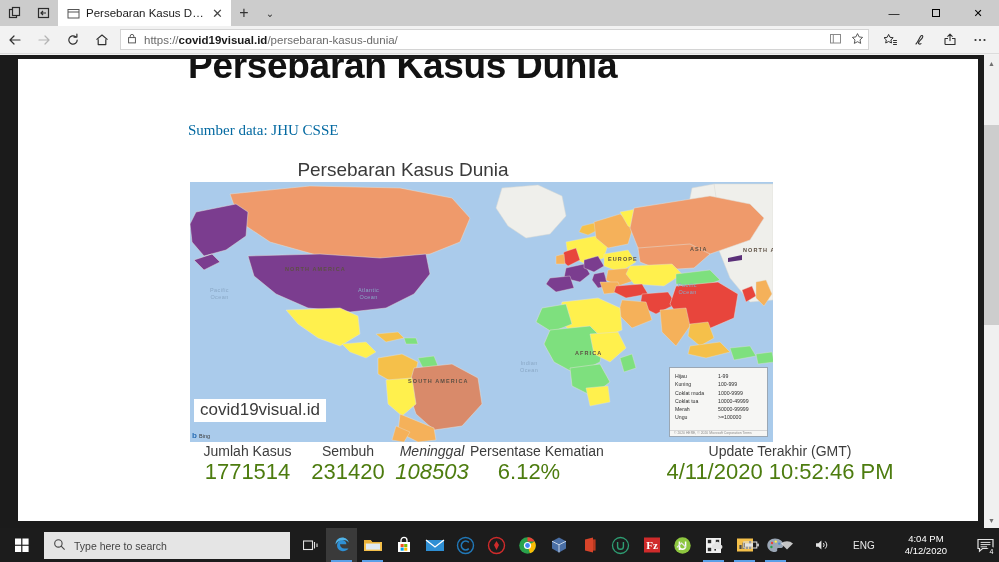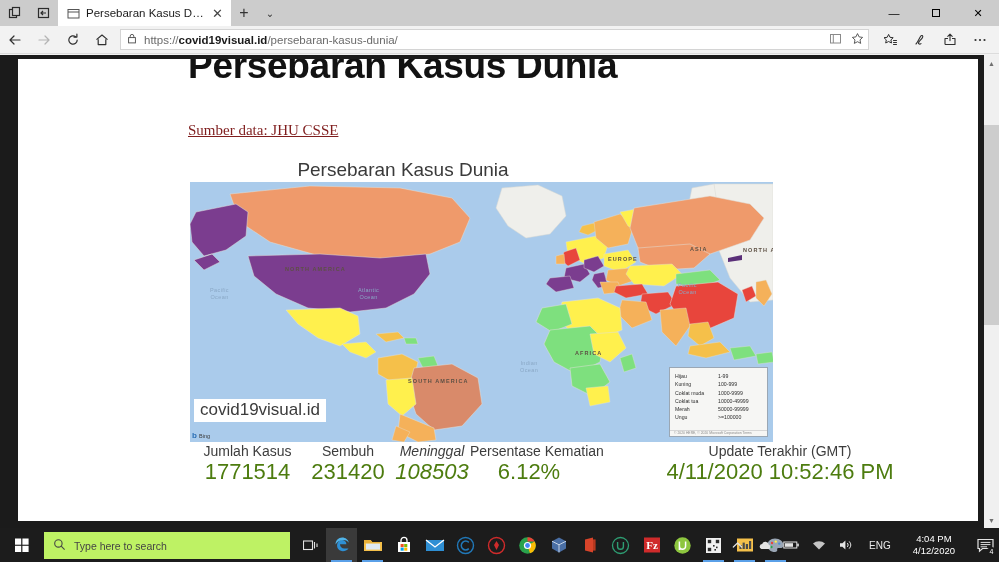--- a/index.html
+++ b/index.html
@@ -63,21 +63,21 @@
     background:#ffffff; overflow:hidden;
   }
 
   .page-h1 {
     position:absolute; left:170px; top:-14px;
     font-family:"Liberation Sans", sans-serif;
     font-size:37px; font-weight:bold; color:#121212; letter-spacing:-0.3px;
   }
   .page-source {
     position:absolute; left:170px; top:63px;
-    font-family:"Liberation Serif", serif; font-size:15px; color:#7f1d1d;text-decoration:underline;
+    font-family:"Liberation Serif", serif; font-size:15px; color:#0369a1;
   }
   .chart-title {
     position:absolute; left:0; top:100px; width:770px; text-align:center;
     font-size:19px; color:#3a3a3a; font-family:"Liberation Sans", sans-serif;
   }
 
   
   .map {
     position:absolute; left:172px; top:123px; width:583px; height:260px;
     background:#aacbeb; overflow:hidden;
@@ -134,31 +134,31 @@
   .sb-arrow { width:15px; height:16px; display:flex; align-items:center; justify-content:center;
               font-size:7px; color:#707070; }
   .sb-thumb { position:absolute; left:0; top:70px; width:15px; height:200px; background:#cdcdcd; }
 
   
   .taskbar { position:absolute; left:0; top:528px; width:999px; height:34px; background:#1c1c1c; }
   .startbtn { position:absolute; left:0; top:0; width:44px; height:34px;
               display:flex; align-items:center; justify-content:center; }
   .searchbox {
     position:absolute; left:44px; top:4px; width:246px; height:27px;
-    background:#bef264; display:flex; align-items:center; gap:8px; padding:7px 9px;
+    background:#e5e5e5; display:flex; align-items:center; gap:8px; padding:7px 9px;
     font-size:10.5px; color:#454545; font-family:"Liberation Sans", sans-serif;
   }
   .taskview { position:absolute; left:295px; top:0; width:32px; height:34px;
               display:flex; align-items:center; justify-content:center; }
   .tasks { position:absolute; left:326px; top:0; height:34px; display:flex; align-items:center; }
   .taskicon { width:31px; height:34px; display:flex; align-items:center; justify-content:center;
               position:relative; }
   .taskicon.active { background:#3a3a3a; }
   .taskicon .runbar { position:absolute; bottom:0; left:5px; width:21px; height:2px; background:#5aa0e8; }
-  .tray { position:absolute; right:0; top:0; height:34px; display:flex; align-items:center; gap:8px; }
+  .tray { position:absolute; right:0; top:0; height:34px; display:flex; align-items:center; gap:16px; }
   .trayicon { width:19px; height:34px; display:flex; align-items:center; justify-content:center;
               color:#e6e6e6; font-size:10px; }
   .traylang { color:#e9e9e9; font-size:10px; padding:0 6px; font-family:"Liberation Sans", sans-serif; }
   .trayclock { color:#ffffff; font-size:9.5px; text-align:center; line-height:12px; padding:0 8px;
                font-family:"Liberation Sans", sans-serif; }
   .traynotif { width:28px; height:34px; display:flex; align-items:center; justify-content:center; position:relative; }
   .notifbadge { position:absolute; right:3px; bottom:6px; background:#1c1c1c; color:#fff;
                 font-size:7px; border-radius:50%; width:9px; height:9px; line-height:9px; text-align:center; }
 </style>
 </head>

